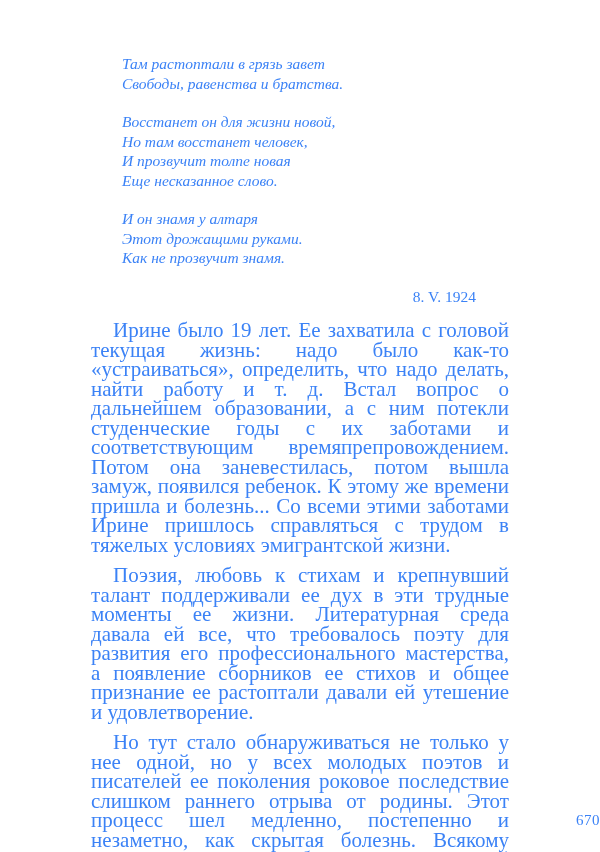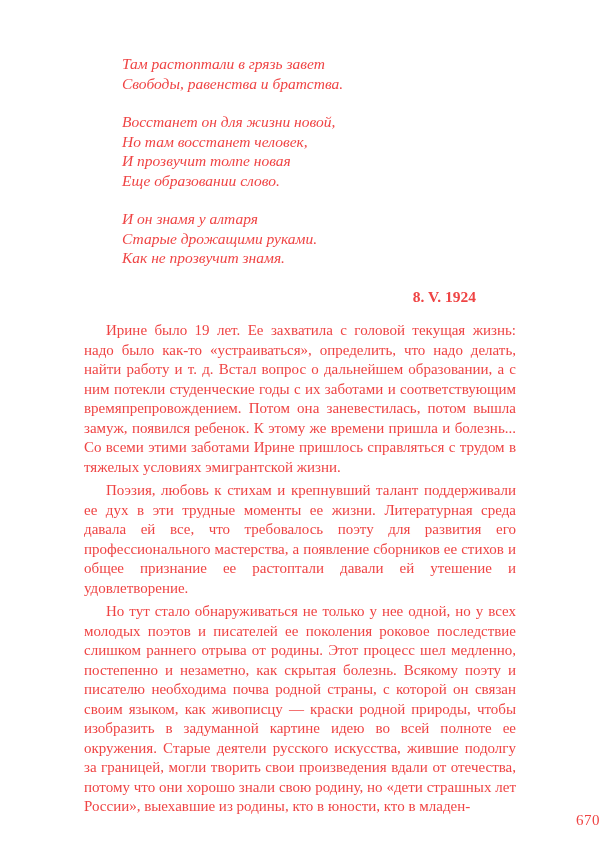--- a/index.html
+++ b/index.html
@@ -7,21 +7,21 @@
     padding: 0;
     background: #ffffff;
   }
   .page {
     position: relative;
     width: 600px;
     height: 852px;
     margin: 0 auto;
     background: #ffffff;
     font-family: "Liberation Serif", "DejaVu Serif", serif;
-    color: #ef4444;
+    color: #3b82f6;
     overflow: hidden;
   }
   .content {
     padding: 54px 80px 0 80px;
   }
   .poem {
     margin-left: 42px;
     font-style: italic;
     font-size: 15.5px;
     line-height: 19.5px;
@@ -32,25 +32,24 @@
   .poem-line {
     white-space: nowrap;
   }
   .poem-date {
     font-style: normal;
     font-size: 15.5px;
     line-height: 19.5px;
     text-align: right;
     padding-right: 44px;
     margin: 15px 0 15px 0;
-    font-weight: bold;
   }
   .prose p {
-    margin: 4px;
-    font-size: 15px;
+    margin: 11px;
+    font-size: 21px;
     line-height: 19.5px;
     text-align: justify;
     text-indent: 22px;
     hyphens: none;
   }
   .page-number {
     position: absolute;
     left: 0;
     right: 0;
     bottom: 23px;
@@ -68,25 +67,25 @@
 
     <div class="poem">
       <div class="stanza">
         <div class="poem-line">Там растоптали в грязь завет</div>
         <div class="poem-line">Свободы, равенства и братства.</div>
       </div>
       <div class="stanza">
         <div class="poem-line">Восстанет он для жизни новой,</div>
         <div class="poem-line">Но там восстанет человек,</div>
         <div class="poem-line">И прозвучит толпе новая</div>
-        <div class="poem-line">Еще образовании слово.</div>
+        <div class="poem-line">Еще несказанное слово.</div>
       </div>
       <div class="stanza">
         <div class="poem-line">И он знамя у алтаря</div>
-        <div class="poem-line">Старые дрожащими руками.</div>
+        <div class="poem-line">Этот дрожащими руками.</div>
         <div class="poem-line">Как не прозвучит знамя.</div>
       </div>
     </div>
 
     <div class="poem-date">8. V. 1924</div>
 
     <div class="prose">
       <p>Ирине было 19 лет. Ее захватила с головой текущая жизнь: надо было как-то «устраиваться», определить, что надо делать, найти работу и т. д. Встал вопрос о дальнейшем образовании, а с ним потекли студенческие годы с их заботами и соответствующим времяпрепровождением. Потом она заневестилась, потом вышла замуж, появился ребенок. К этому же времени пришла и болезнь... Со всеми этими заботами Ирине пришлось справляться с трудом в тяжелых условиях эмигрантской жизни.</p>
       <p>Поэзия, любовь к стихам и крепнувший талант поддерживали ее дух в эти трудные моменты ее жизни. Литературная среда давала ей все, что требовалось поэту для развития его профессионального мастерства, а появление сборников ее стихов и общее признание ее растоптали давали ей утешение и удовлетворение.</p>
       <p>Но тут стало обнаруживаться не только у нее одной, но у всех молодых поэтов и писателей ее поколения роковое последствие слишком раннего отрыва от родины. Этот процесс шел медленно, постепенно и незаметно, как скрытая болезнь. Всякому поэту и писателю необходима почва родной страны, с которой он связан своим языком, как живописцу — краски родной природы, чтобы изобразить в задуманной картине идею во всей полноте ее окружения. Старые деятели русского искусства, жившие подолгу за границей, могли творить свои произведения вдали от отечества, потому что они хорошо знали свою родину, но «дети страшных лет России», выехавшие из родины, кто в юности, кто в младен-</p>

